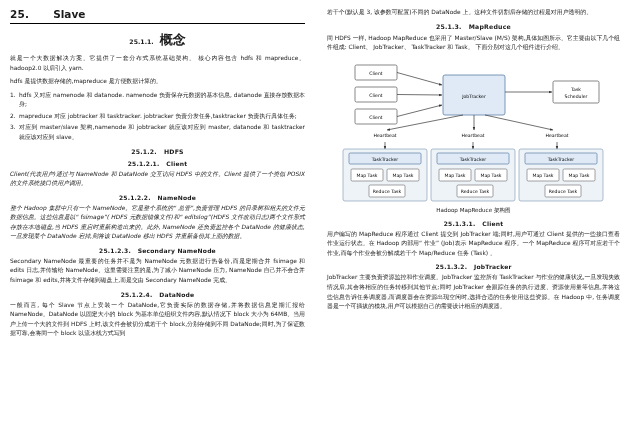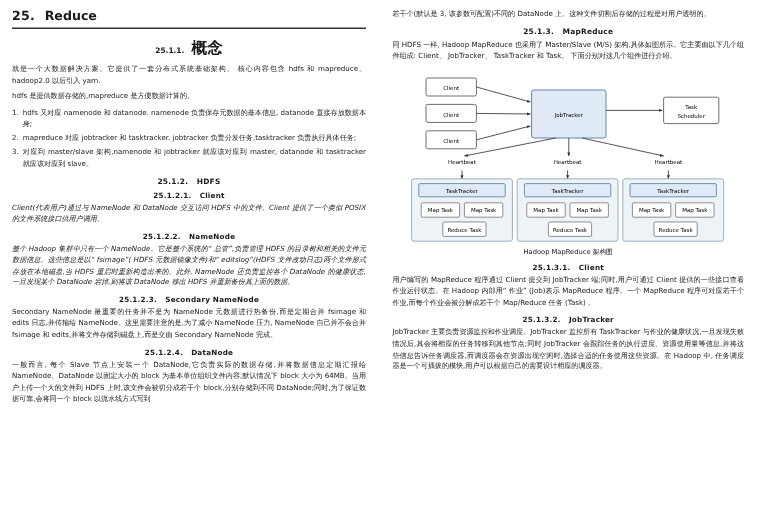--- a/index.html
+++ b/index.html
@@ -20,21 +20,21 @@
   .col {
     width: 305px;
     position: relative;
   }
   .col-left { padding-right: 10px; }
   .col-right { padding-left: 12px; }
 
   .chapter-head {
     display: flex;
     align-items: baseline;
-    gap: 8px;
+    gap: 24px;
     border-bottom: 1.2px solid #000;
     padding-bottom: 3px;
     margin-bottom: 7px;
   }
   .chapter-num { font-size: 10.5px; font-weight: bold; letter-spacing: .2px; }
   .chapter-title { font-size: 10.5px; font-weight: bold; }
   .h4 { font-size: 6.2px; font-weight: bold; text-align: center; margin: 5px 0 4px 0; letter-spacing: .2px; }
   .h5 { font-size: 6.0px; font-weight: bold; text-align: center; margin: 5px 0 3px 0; letter-spacing: .2px; }
 
   .sec-head-inline {
@@ -80,21 +80,21 @@
 </style>
 </head>
 <body>
 
 <div class="page">
 
   <div class="col col-left">
 
     <div class="chapter-head">
       <span class="chapter-num">25.</span>
-      <span class="chapter-title">Reduce</span>
+      <span class="chapter-title">Slave</span>
     </div>
 
     <div class="sec-head-inline" style="justify-content:center">
       <span class="n">25.1.1.</span>
       <span class="t">概念</span>
     </div>
 
     <p>就是一个大数据解决方案。它提供了一套分布式系统基础架构。 核心内容包含 hdfs 和 mapreduce。hadoop2.0 以后引入 yarn.</p>
     <p>hdfs 是提供数据存储的,mapreduce 是方便数据计算的。</p>
 

